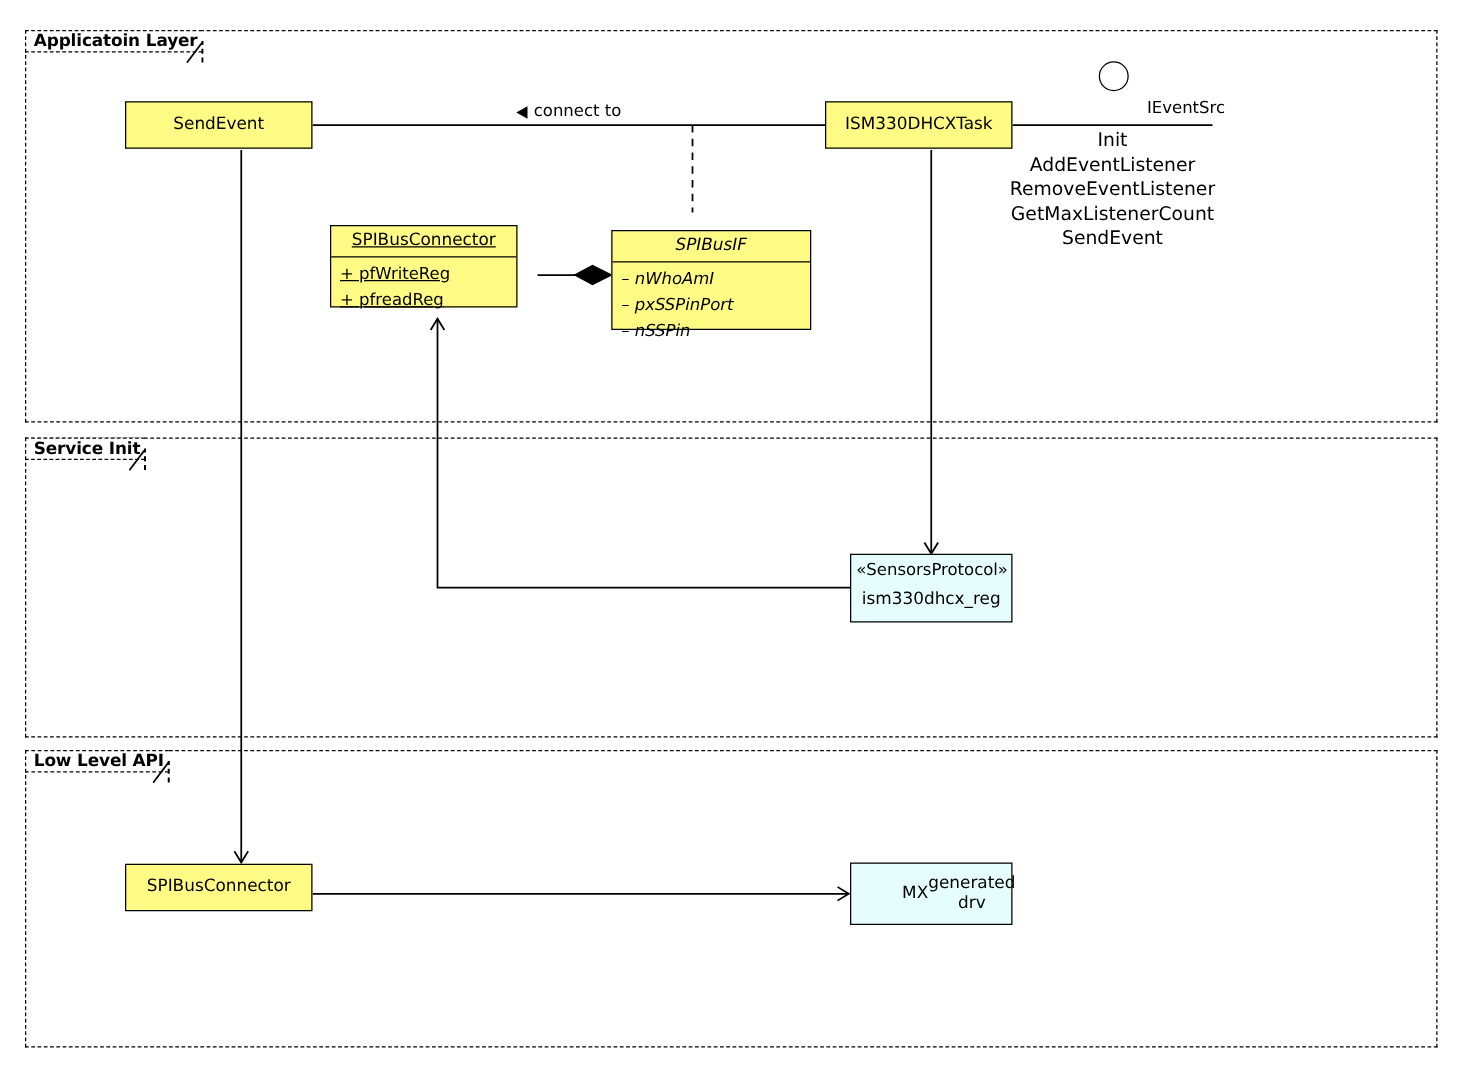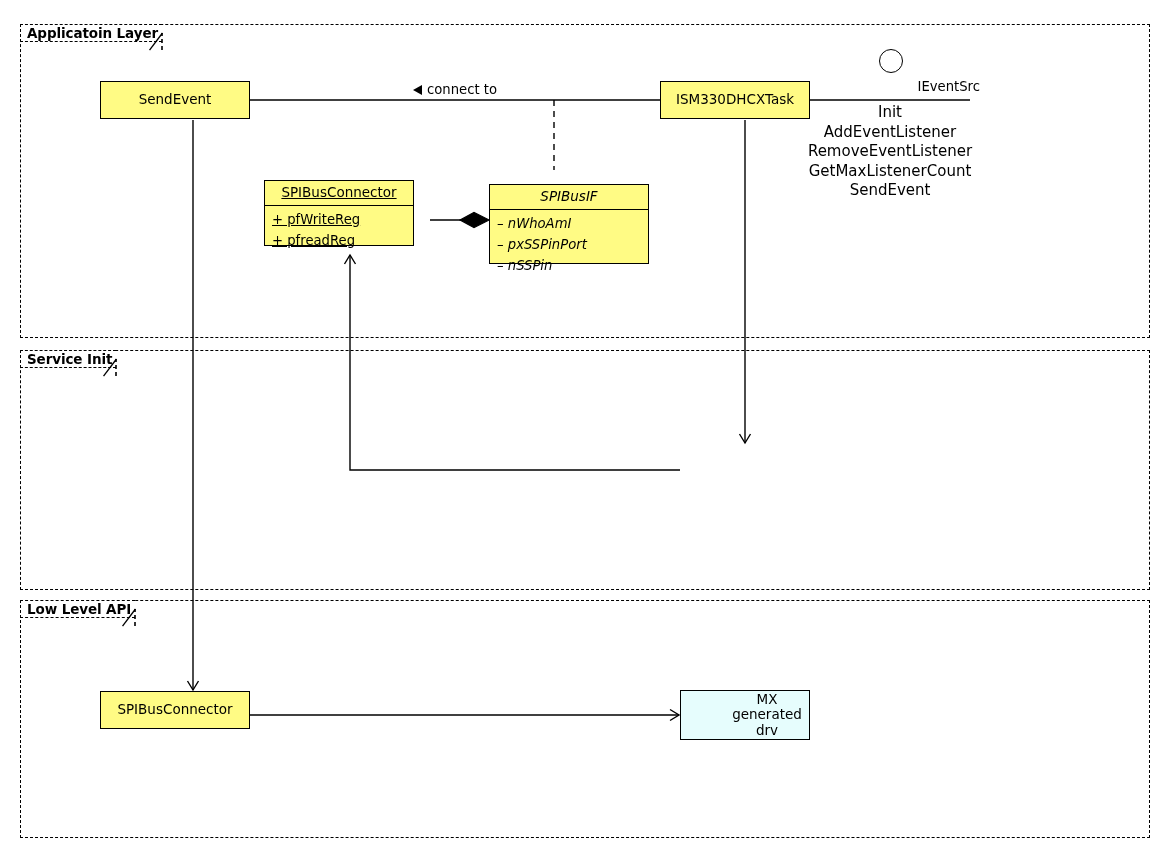--- a/index.html
+++ b/index.html
@@ -136,25 +136,29 @@
 
   <div class="uml sectioned" style="left:489px;top:184px;width:160px;height:80px;font-style:italic;">
     <div class="title">SPIBusIF</div>
     <div class="attrs">
       <div>– nWhoAmI</div>
       <div>– pxSSPinPort</div>
       <div>– nSSPin</div>
     </div>
   </div>
 
+  <div class="uml blue" style="left:680px;top:443px;width:130px;height:55px;">
+    <div class="stereo">«SensorsProtocol»</div>
+    <div class="sname">ism330dhcx_reg</div>
+  </div>
 
   <div class="uml" style="left:100px;top:691px;width:150px;height:38px;">
     <div class="title">SPIBusConnector</div>
   </div>
 
   <div class="uml blue" style="left:680px;top:690px;width:130px;height:50px;">
-    <div class="title" style="flex-direction:column;padding-left:48px;">
+    <div class="title" style="flex-direction:row;padding-left:48px;">
       <span>MX</span>
       <span>generated drv</span>
     </div>
   </div>
 
 </div>
 
 </body></html>

